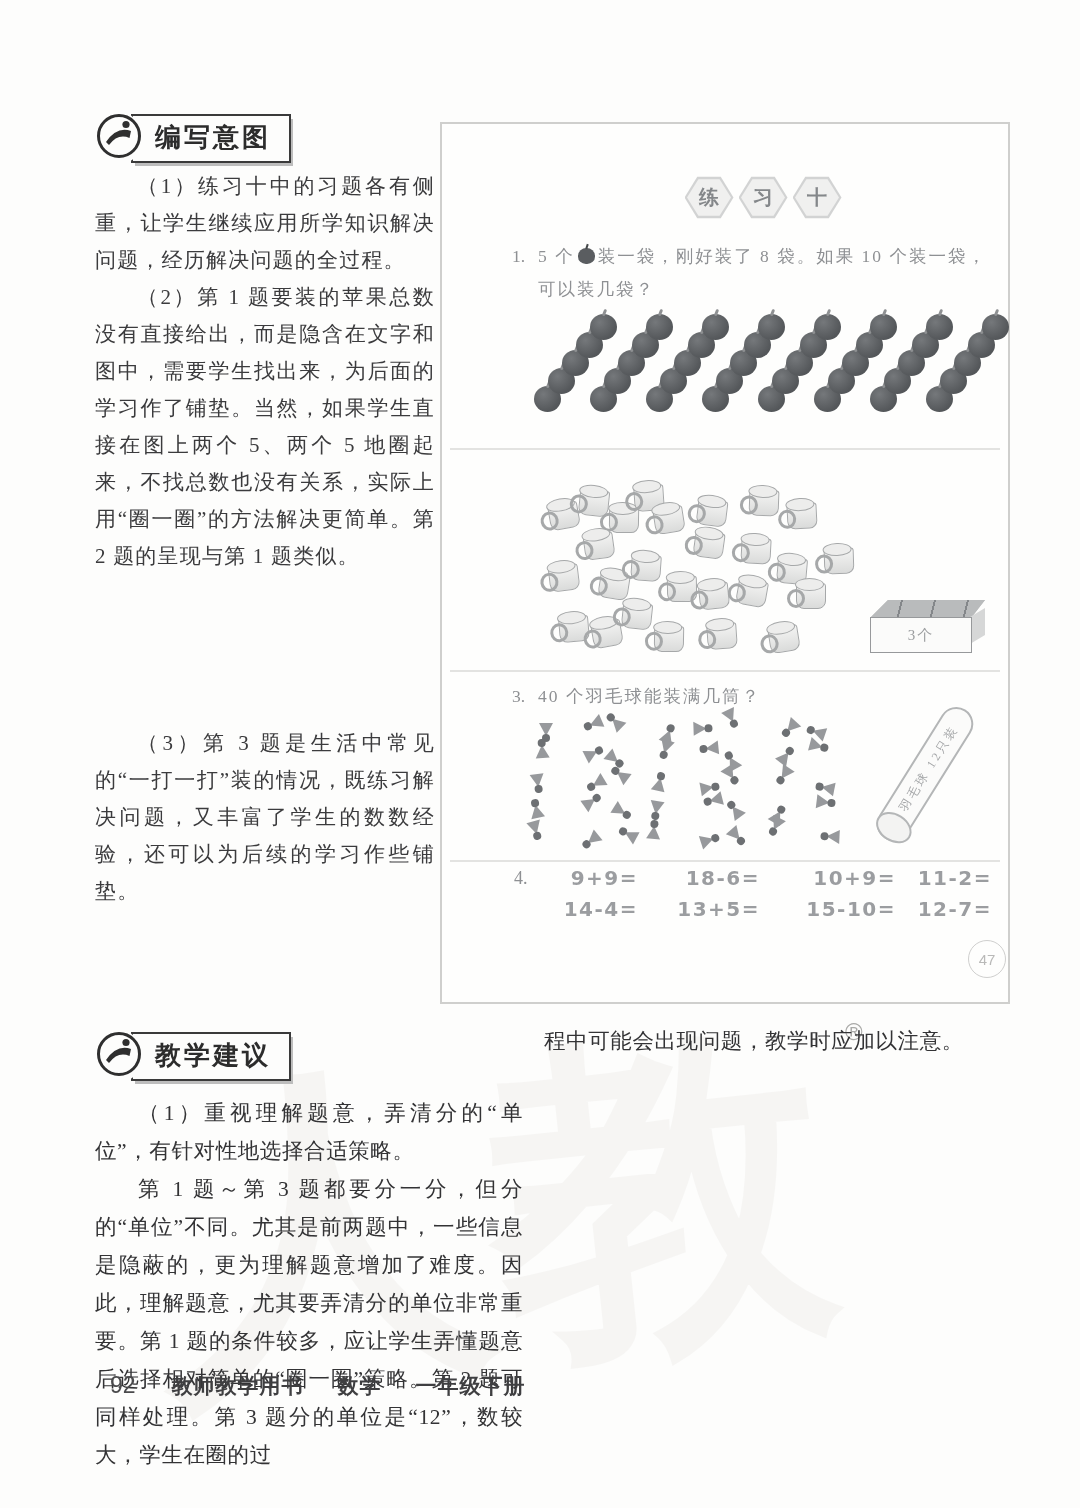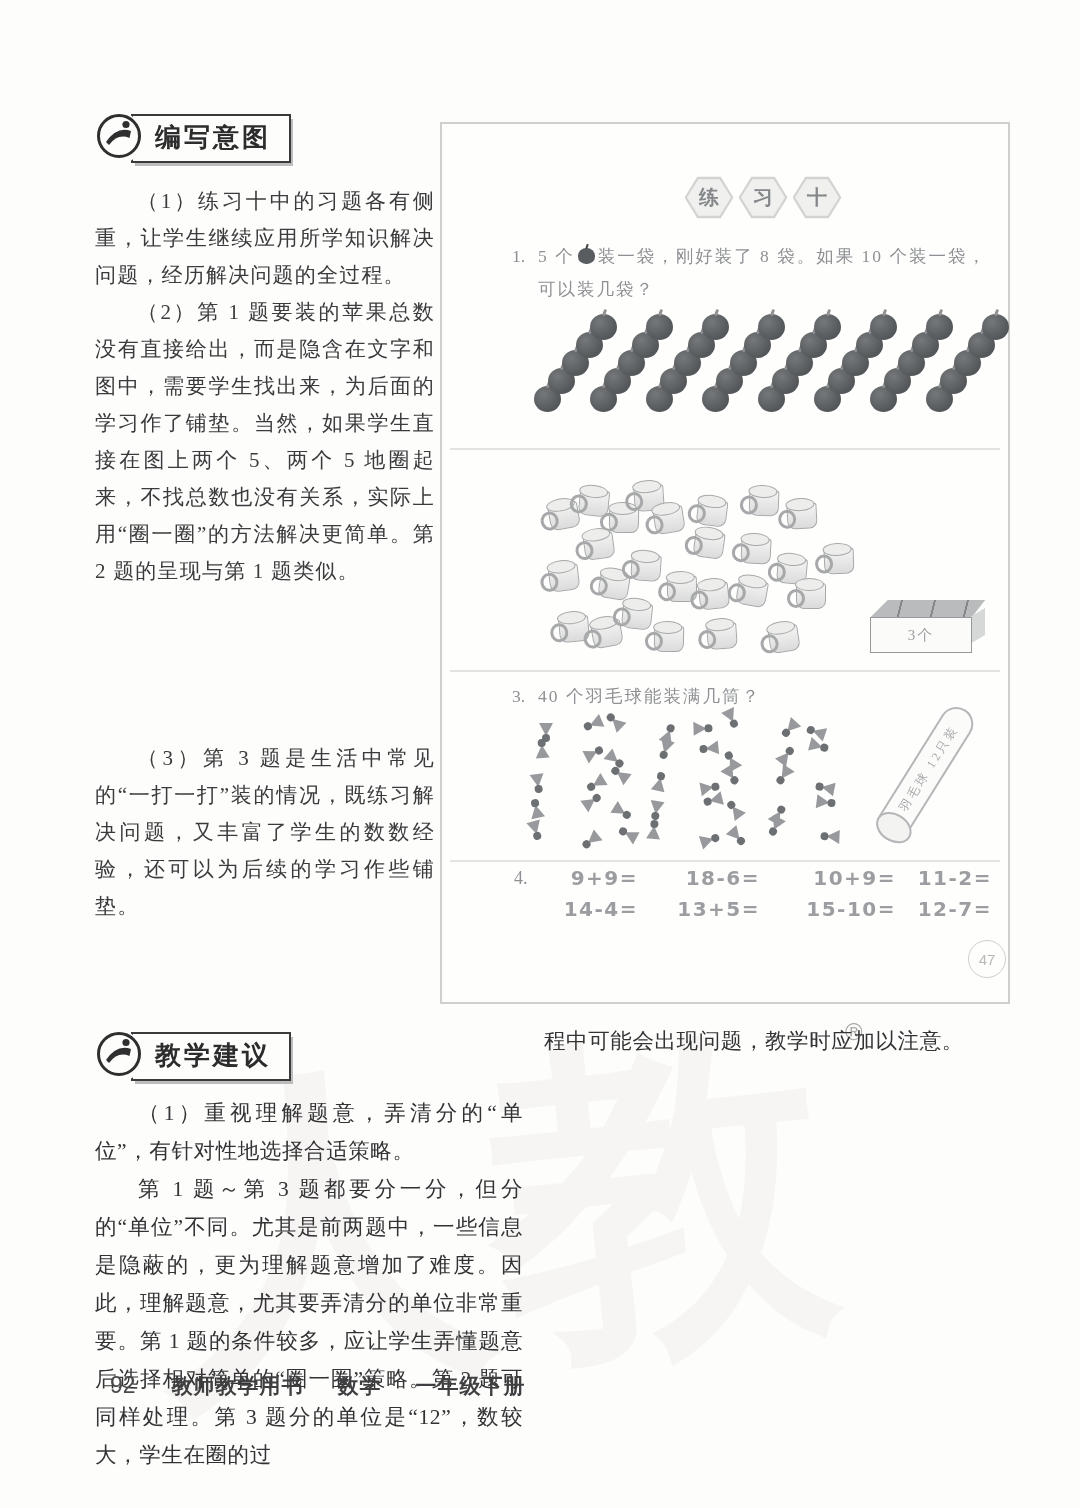--- a/index.html
+++ b/index.html
@@ -10,21 +10,21 @@
   
   .sec-header { position:absolute; display:flex; align-items:center; }
   .sec-icon { position:relative; z-index:2; margin-right:-12px; background:#fdfdfc; border-radius:50%; }
   .sec-box { position:relative; z-index:1; border:2.5px solid #3a3a3a; background:#fdfdfc;
              box-shadow:3px 4px 0 -1px #bdbdbd; padding:4px 18px 6px 22px;
              font-family:"Liberation Sans", sans-serif; font-size:26px; font-weight:bold;
              color:#2c2c2c; letter-spacing:3px; }
 
   
   .intent { position:absolute; left:95px; top:112px; width:340px; }
-  .intent-paras { margin-top:71px; }
+  .intent-paras { margin-top:56px; }
   .para { font-size:21px; line-height:37px; color:#3b3b3d; text-align:justify;
           letter-spacing:1.2px; text-indent:2em; }
   .para + .para { margin-top:0; }
   .para.big-gap { margin-top:150px; }
 
   
   .frame { position:absolute; left:440px; top:122px; width:570px; height:882px;
            border:2px solid #cfcfcd; background:#fefefd; }
   .frame .sep { position:absolute; left:8px; right:8px; height:2px; background:#e3e3e1; }
 

